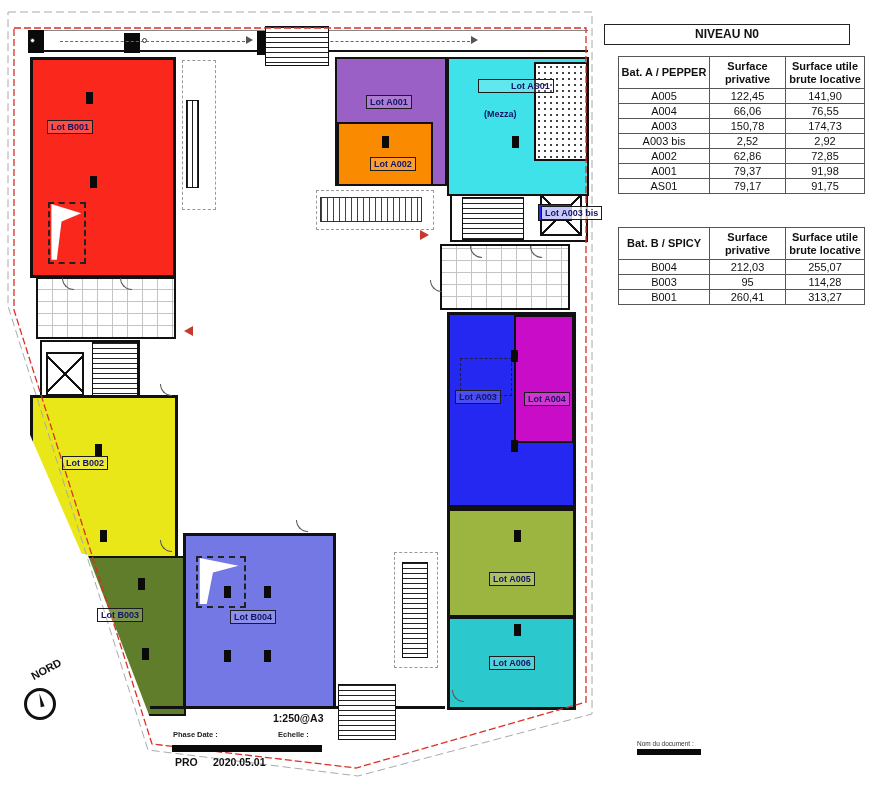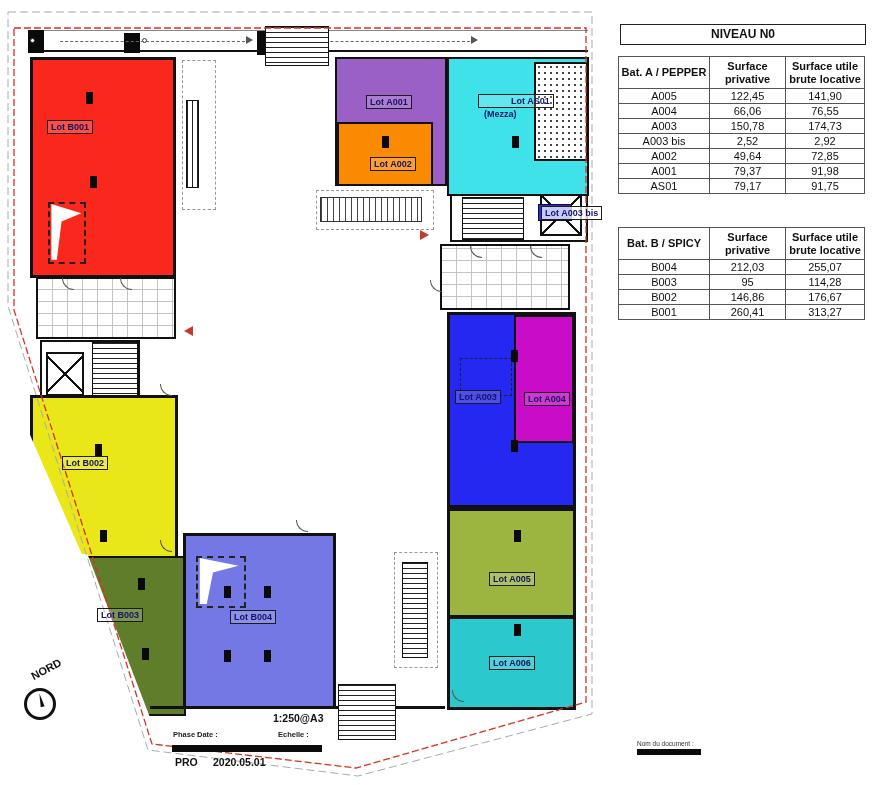--- a/index.html
+++ b/index.html
@@ -53,21 +53,21 @@
   #nord-needle{ position:absolute; left:12px; top:2px; width:0; height:0;
                 border-left:2.5px solid transparent; border-right:2.5px solid transparent;
                 border-bottom:14px solid #111; transform:rotate(-14deg); }
 
   
   .tb-label { position:absolute; font-size:7.5px; font-weight:700; color:#222; z-index:6; }
   .tb-value { position:absolute; font-size:10.5px; font-weight:700; color:#111; z-index:6; }
   #tb-bar   { position:absolute; left:172px; top:745px; width:150px; height:7px; background:#0a0a0a; z-index:6; }
 
   
-  #niveau-box { position:absolute; left:620px; top:24px; width:246px; height:21px; border:1.5px solid #222;
+  #niveau-box { position:absolute; left:604px; top:24px; width:246px; height:21px; border:1.5px solid #222;
                 font-size:12px; font-weight:700; text-align:center; line-height:19px; color:#111; z-index:6; }
   table.t { position:absolute; border-collapse:collapse; z-index:6; background:#fff; }
   table.t td { border:1px solid #555; font-size:11px; color:#111; text-align:center; padding:0 2px;
                height:15px; line-height:13px; }
   table.t tr.hd td { font-weight:700; height:32px; white-space:pre-line; line-height:13px; }
   td.c1 { width:91px; } td.c2 { width:76px; } td.c3 { width:79px; }
 
   #doc-label { position:absolute; left:637px; top:740px; font-size:6.5px; color:#333; z-index:6; }
   #doc-bar   { position:absolute; left:637px; top:749px; width:64px; height:6px; background:#0a0a0a; z-index:6; }
   #doc-title { position:absolute; left:637px; top:757px; font-size:15px; font-weight:700; color:#111; z-index:6; }
@@ -138,21 +138,21 @@
 
   <div class="zone" style="left: 335px; top: 57px; width: 112px; height: 129px; border-width: 2.5px; background: rgb(154, 96, 198);"></div>
   <div class="zone" style="left: 337px; top: 122px; width: 96px; height: 64px; border-width: 2.5px; z-index: 3; background: rgb(250, 139, 0);"></div>
   <div class="col" style="left:382px;top:136px;z-index:5;"></div>
   <div class="lbl" style="left:366px;top:95px;">Lot A001</div>
   <div class="lbl" style="left:370px;top:157px;z-index:6;">Lot A002</div>
 
   <div class="zone" style="left: 447px; top: 57px; width: 142px; height: 139px; border-width: 2.5px; background: rgb(63, 226, 233);"></div>
   <div class="hatch-dots" style="left:534px;top:62px;width:54px;height:99px;"></div>
   <div class="col" style="left:512px;top:136px;"></div>
-  <div class="lbl" style="left:478px;top:94px;padding-left:32px;">Lot AS01</div>
+  <div class="lbl" style="left:478px;top:79px;padding-left:32px;">Lot AS01</div>
   <div class="sub-lbl" style="left:484px;top:109px;">(Mezza)</div>
 
   <div class="abs" style="left:450px;top:194px;width:138px;height:48px;border:2px solid #111;background:#fff;z-index:2;"></div>
   <div class="stair-h" style="left:462px;top:197px;width:62px;height:43px;"></div>
   <div class="elev" style="left:540px;top:194px;width:42px;height:42px;"></div>
   <div class="abs" style="left: 538px; top: 204px; width: 34px; height: 17px; z-index: 5; border: 1px solid rgb(17, 17, 17); background: rgb(36, 40, 240);"></div>
   <div class="lbl" style="left:541px;top:206px;background:rgba(255,255,255,.75);">Lot A003 bis</div>
 
   <div class="wc" style="left:440px;top:244px;width:130px;height:66px;"></div>
   <div class="arc" style="left:470px;top:246px;"></div>
@@ -226,21 +226,21 @@
           <td>150,78</td>
           <td>174,73</td>
         </tr>
     <tr>
           <td>A003 bis</td>
           <td>2,52</td>
           <td>2,92</td>
         </tr>
     <tr>
           <td>A002</td>
-          <td>49,64</td>
+          <td>62,86</td>
           <td>72,85</td>
         </tr>
     <tr>
           <td>A001</td>
           <td>79,37</td>
           <td>91,98</td>
         </tr>
     <tr>
           <td>AS01</td>
           <td>79,17</td>
@@ -262,25 +262,20 @@
           <td>B004</td>
           <td>212,03</td>
           <td>255,07</td>
         </tr>
     <tr>
           <td>B003</td>
           <td>95</td>
           <td>114,28</td>
         </tr>
     <tr>
-          <td>B002</td>
-          <td>146,86</td>
-          <td>176,67</td>
-        </tr>
-    <tr>
           <td>B001</td>
           <td>260,41</td>
           <td>313,27</td>
         </tr>
   </tbody>
     </table>
 
   <div id="doc-label">Nom du document :</div>
   <div id="doc-bar"></div>
 

